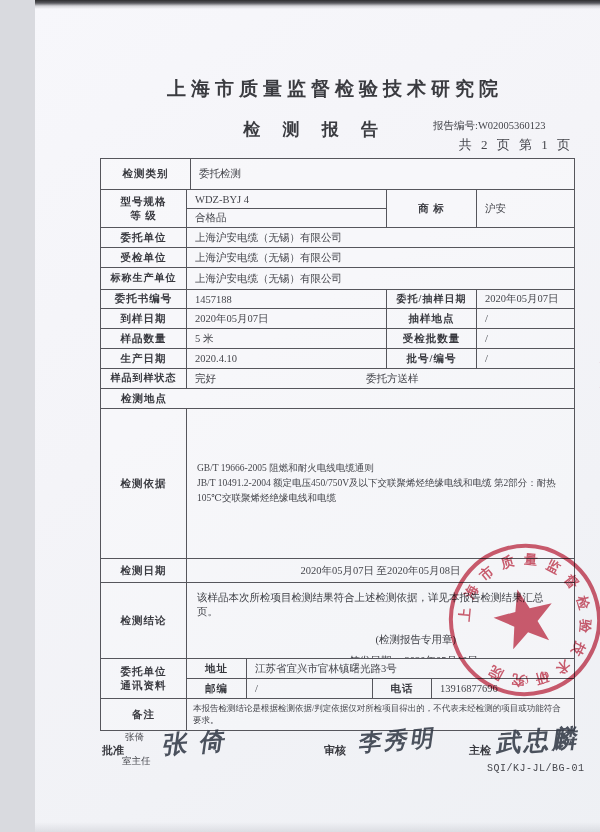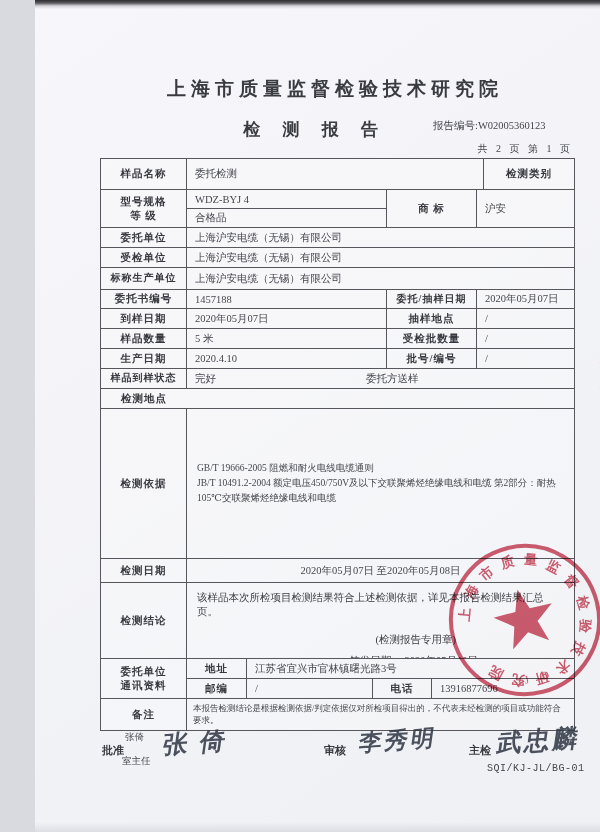--- a/index.html
+++ b/index.html
@@ -12,22 +12,22 @@
   .edge-right{position:absolute;right:0;top:0;width:10px;height:300px;
              background:linear-gradient(90deg,transparent,rgba(90,90,100,.28));}
   .edge-bottom{position:absolute;left:0;bottom:0;width:100%;height:10px;
              background:linear-gradient(transparent,rgba(160,162,172,.25));}
   
   .inst-title{position:absolute;left:0;top:76px;width:100%;text-align:center;
               font-size:19px;font-weight:700;letter-spacing:5px;color:#3a3b40;}
   .report-title{position:absolute;left:180px;top:118px;width:200px;text-align:center;
               font-size:17px;font-weight:700;letter-spacing:9px;color:#3a3b40;}
   .report-no{position:absolute;left:398px;top:119px;font-size:10.5px;color:#45464c;}
-  .page-info{position:absolute;left:408px;top:142px;width:130px;text-align:right;
-             font-size:10px;letter-spacing:3px;color:#45464c;}
+  .page-info{position:absolute;left:408px;top:136px;width:130px;text-align:right;
+             font-size:13px;letter-spacing:3px;color:#45464c;}
   
   .tbl{position:absolute;left:65px;top:158px;width:473px;border:1px solid #56565c;
        background:rgba(255,255,255,.25);}
   .row{display:flex;border-bottom:1px solid #56565c;box-sizing:border-box;}
   .row:last-child{border-bottom:none;}
   .cell{box-sizing:border-box;border-right:1px solid #56565c;display:flex;align-items:center;
         font-size:10.5px;overflow:hidden;}
   .cell:last-child{border-right:none;}
   .lab{justify-content:center;text-align:center;font-weight:700;color:#38393f;
        letter-spacing:1px;flex-direction:column;line-height:1.25;}
@@ -71,23 +71,22 @@
   <div class="inst-title">上海市质量监督检验技术研究院</div>
   <div class="report-title">检 测 报 告</div>
   <div class="report-no">
     <span>报告编号:</span><span>W02005360123</span>
   </div>
   <div class="page-info">共 2 页 第 1 页</div>
 
   <div class="tbl">
 
     <div class="row" style="height:31px;">
-      <div class="cell lab w-l1">样品名称</div>
+      <div class="cell lab w-l2">检测类别</div>
       <div class="cell val grow">委托检测</div>
-      <div class="cell lab w-l2">检测类别</div>
     </div>
 
     <div class="row" style="height:38px;">
       <div class="cell lab w-l1">
         <span>型号规格</span>
         <span>等  级</span>
       </div>
       <div class="cell w-v1 stack" style="padding:0;align-items:stretch;">
         <div class="sub" style="height:19px;border-bottom:1px solid #56565c;">WDZ-BYJ 4</div>
         <div class="sub" style="height:18px;">合格品</div>

